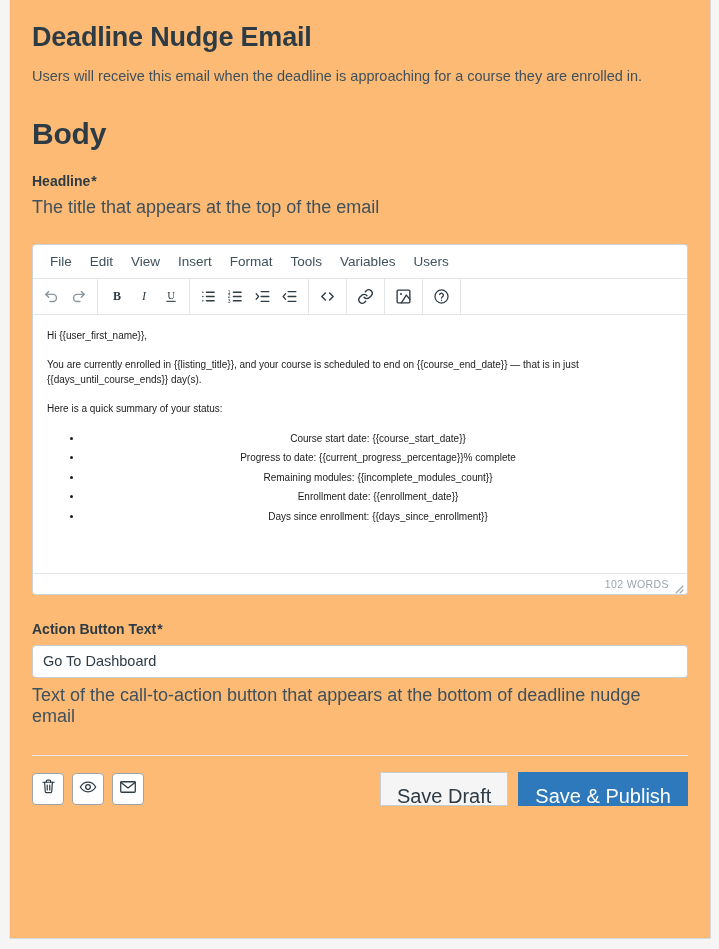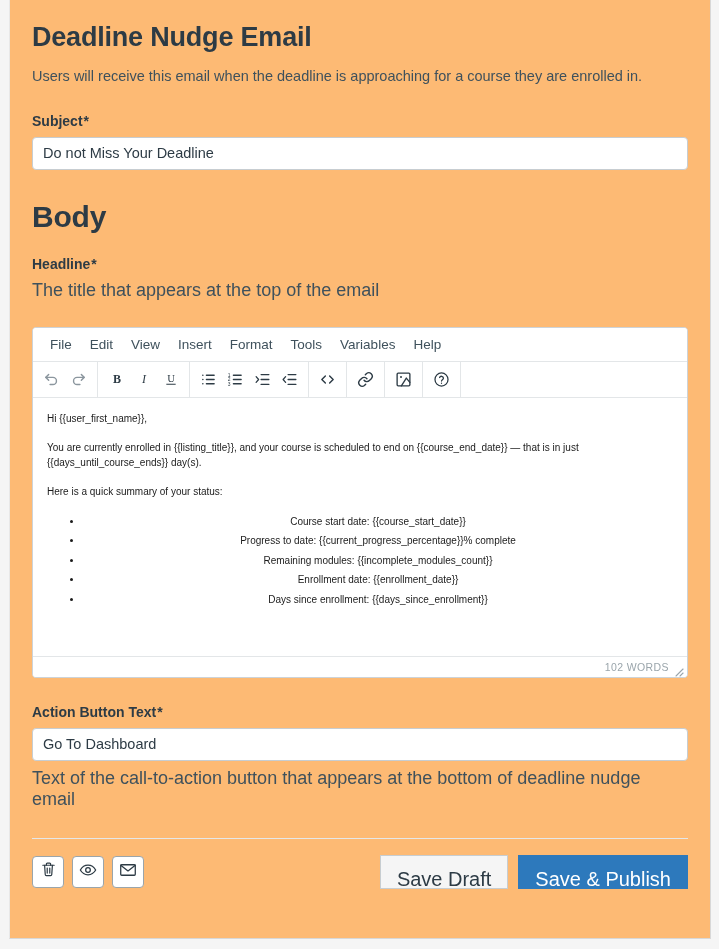--- a/index.html
+++ b/index.html
@@ -238,47 +238,41 @@
 </head>
 <body>
 
 <div class="viewport">
   <div class="page-card">
     <div class="page-inner">
 
       <h1 class="page-title">Deadline Nudge Email</h1>
       <p class="page-desc">Users will receive this email when the deadline is approaching for a course they are enrolled in.</p>
 
-      <div>
-        <div class="field-label">
-          <span>Subject</span><span class="req-star">*</span>
-        </div>
-        <input class="text-input" type="text" value="Do not Miss Your Deadline" placeholder="Subject" style="">
-      </div>
 
       <h2 class="section-title">Body</h2>
 
       <div>
         <div class="field-label">
           <span>Headline</span><span class="req-star">*</span>
         </div>
         <p class="helper-text">The title that appears at the top of the email</p>
       </div>
 
       <div class="editor">
 
         <div class="editor-menubar">
           <div class="menu-item">File</div>
           <div class="menu-item">Edit</div>
           <div class="menu-item">View</div>
           <div class="menu-item">Insert</div>
           <div class="menu-item">Format</div>
           <div class="menu-item">Tools</div>
           <div class="menu-item">Variables</div>
-          <div class="menu-item">Help</div>
+          <div class="menu-item">Users</div>
         </div>
 
         <div class="editor-toolbar">
 
           <div class="tb-group">
             <div class="tb-btn muted">
               <svg width="17" height="17" viewBox="0 0 24 24" fill="none" stroke="currentColor" stroke-width="2" stroke-linecap="round" stroke-linejoin="round">
                   <path d="M4 9h10a5 5 0 0 1 0 10h-4"></path>
                   <polyline points="8 5 4 9 8 13"></polyline>
                 </svg>

